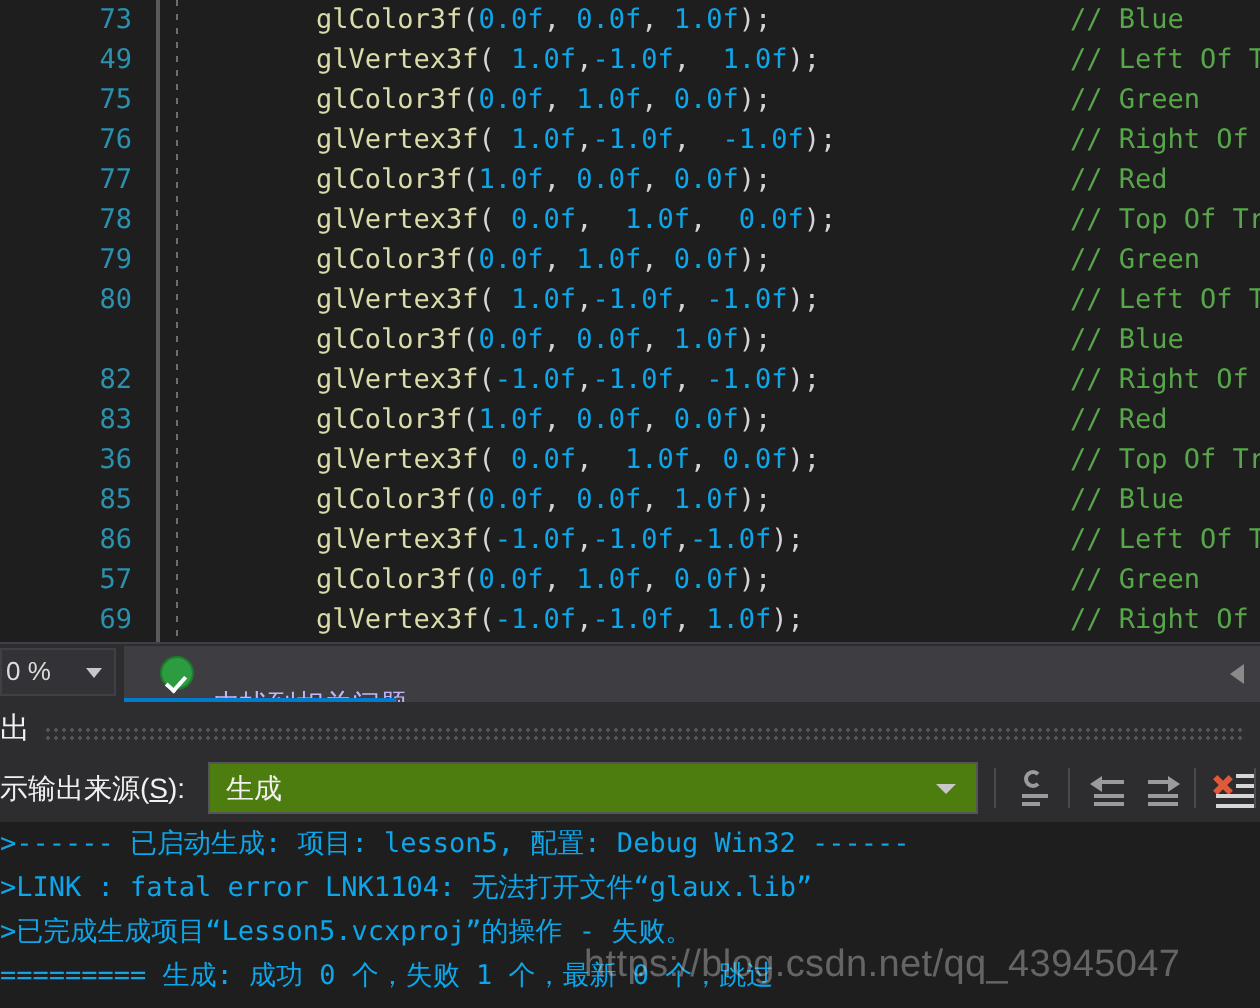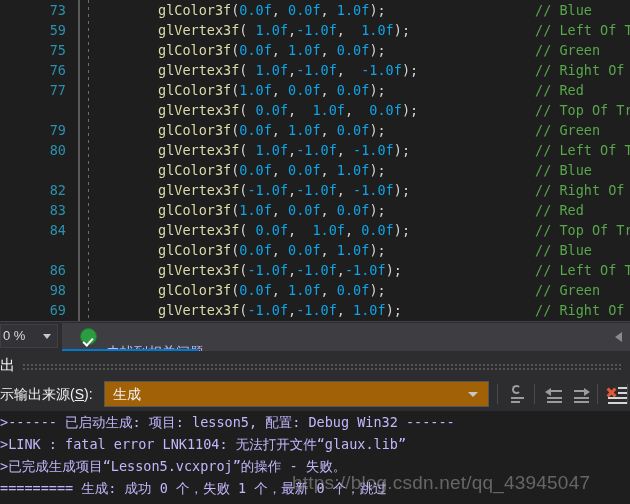--- a/index.html
+++ b/index.html
@@ -103,21 +103,21 @@
   }
   .out-toolbar {
     position:absolute; left:0; top:28px; width:630px; height:32px;padding-left:40px;
   }
   .src-label {
     position:absolute; left:0; top:5px; color:#f1f1f1; font-size:14px; line-height:20px;
   }
   .src-label u { text-decoration:underline; }
   .src-combo {
     position:absolute; left:104px; top:2px; width:385px; height:26px;
-    background:#a16207; border:1px solid #555558;
+    background:#4d7c0f; border:1px solid #555558;
   }
   .src-combo .val {
     position:absolute; left:8px; top:3px; color:#f1f1f1; font-size:14px; line-height:18px;
   }
   .src-combo .caret {
     position:absolute; right:10px; top:10px;
     width:0;height:0;border-left:5px solid transparent;border-right:5px solid transparent;
     border-top:5px solid #c8c8c8;
   }
   .tb-sep {
@@ -136,21 +136,21 @@
     position:absolute;left:4px;top:0;width:3px;height:11px;background:#e05a3a;
   }
   .xmark span:first-child{ transform:rotate(45deg); }
   .xmark span:last-child{ transform:rotate(-45deg); }
 
   .out-console {
     position:absolute; left:0; top:60px; width:630px; height:93px;
     background:#1e1e1e; overflow:hidden;
   }
   .oline {
-    height:22px; line-height:22px; white-space:pre; color:#c4b5fd;
+    height:22px; line-height:22px; white-space:pre; color:#0ea5e9;
     font-family:"DejaVu Sans Mono","Liberation Mono",monospace;
     font-size:13.5px;
   }
   .watermark {
     position:absolute; left:292px; top:472px;
     color:rgba(200,200,200,.42); font-size:19px;
     font-family:"Liberation Sans", sans-serif; white-space:nowrap;
     letter-spacing:.2px;
   }
 </style>
@@ -158,34 +158,34 @@
 <body>
 
 <div id="app">
 
   <div class="editor">
     <div class="gutter-sel"></div>
     <div class="vline"></div>
     <div class="indent-guide"></div>
     <div class="code-lines" id="code-lines">
         <div class="cline"><span class="lno">73</span><span class="ctext"><span class="fn">glColor3f</span>(<span class="num">0.0f</span>, <span class="num">0.0f</span>, <span class="num">1.0f</span>);</span><span class="cmt">// Blue</span></div>
-        <div class="cline"><span class="lno">59</span><span class="ctext"><span class="fn">glVertex3f</span>( <span class="num">1.0f</span>,<span class="num">-1.0f</span>,  <span class="num">1.0f</span>);</span><span class="cmt">// Left Of T</span></div>
+        <div class="cline"><span class="lno">49</span><span class="ctext"><span class="fn">glVertex3f</span>( <span class="num">1.0f</span>,<span class="num">-1.0f</span>,  <span class="num">1.0f</span>);</span><span class="cmt">// Left Of T</span></div>
         <div class="cline"><span class="lno">75</span><span class="ctext"><span class="fn">glColor3f</span>(<span class="num">0.0f</span>, <span class="num">1.0f</span>, <span class="num">0.0f</span>);</span><span class="cmt">// Green</span></div>
         <div class="cline"><span class="lno">76</span><span class="ctext"><span class="fn">glVertex3f</span>( <span class="num">1.0f</span>,<span class="num">-1.0f</span>,  <span class="num">-1.0f</span>);</span><span class="cmt">// Right Of</span></div>
         <div class="cline"><span class="lno">77</span><span class="ctext"><span class="fn">glColor3f</span>(<span class="num">1.0f</span>, <span class="num">0.0f</span>, <span class="num">0.0f</span>);</span><span class="cmt">// Red</span></div>
-        <div class="cline"><span class="ctext"><span class="fn">glVertex3f</span>( <span class="num">0.0f</span>,  <span class="num">1.0f</span>,  <span class="num">0.0f</span>);</span><span class="cmt">// Top Of Tr</span></div>
+        <div class="cline"><span class="lno">78</span><span class="ctext"><span class="fn">glVertex3f</span>( <span class="num">0.0f</span>,  <span class="num">1.0f</span>,  <span class="num">0.0f</span>);</span><span class="cmt">// Top Of Tr</span></div>
         <div class="cline"><span class="lno">79</span><span class="ctext"><span class="fn">glColor3f</span>(<span class="num">0.0f</span>, <span class="num">1.0f</span>, <span class="num">0.0f</span>);</span><span class="cmt">// Green</span></div>
         <div class="cline"><span class="lno">80</span><span class="ctext"><span class="fn">glVertex3f</span>( <span class="num">1.0f</span>,<span class="num">-1.0f</span>, <span class="num">-1.0f</span>);</span><span class="cmt">// Left Of T</span></div>
         <div class="cline"><span class="ctext"><span class="fn">glColor3f</span>(<span class="num">0.0f</span>, <span class="num">0.0f</span>, <span class="num">1.0f</span>);</span><span class="cmt">// Blue</span></div>
         <div class="cline"><span class="lno">82</span><span class="ctext"><span class="fn">glVertex3f</span>(<span class="num">-1.0f</span>,<span class="num">-1.0f</span>, <span class="num">-1.0f</span>);</span><span class="cmt">// Right Of</span></div>
         <div class="cline"><span class="lno">83</span><span class="ctext"><span class="fn">glColor3f</span>(<span class="num">1.0f</span>, <span class="num">0.0f</span>, <span class="num">0.0f</span>);</span><span class="cmt">// Red</span></div>
-        <div class="cline"><span class="lno">84</span><span class="ctext"><span class="fn">glVertex3f</span>( <span class="num">0.0f</span>,  <span class="num">1.0f</span>, <span class="num">0.0f</span>);</span><span class="cmt">// Top Of Tr</span></div>
-        <div class="cline"><span class="ctext"><span class="fn">glColor3f</span>(<span class="num">0.0f</span>, <span class="num">0.0f</span>, <span class="num">1.0f</span>);</span><span class="cmt">// Blue</span></div>
+        <div class="cline"><span class="lno">36</span><span class="ctext"><span class="fn">glVertex3f</span>( <span class="num">0.0f</span>,  <span class="num">1.0f</span>, <span class="num">0.0f</span>);</span><span class="cmt">// Top Of Tr</span></div>
+        <div class="cline"><span class="lno">85</span><span class="ctext"><span class="fn">glColor3f</span>(<span class="num">0.0f</span>, <span class="num">0.0f</span>, <span class="num">1.0f</span>);</span><span class="cmt">// Blue</span></div>
         <div class="cline"><span class="lno">86</span><span class="ctext"><span class="fn">glVertex3f</span>(<span class="num">-1.0f</span>,<span class="num">-1.0f</span>,<span class="num">-1.0f</span>);</span><span class="cmt">// Left Of T</span></div>
-        <div class="cline"><span class="lno">98</span><span class="ctext"><span class="fn">glColor3f</span>(<span class="num">0.0f</span>, <span class="num">1.0f</span>, <span class="num">0.0f</span>);</span><span class="cmt">// Green</span></div>
+        <div class="cline"><span class="lno">57</span><span class="ctext"><span class="fn">glColor3f</span>(<span class="num">0.0f</span>, <span class="num">1.0f</span>, <span class="num">0.0f</span>);</span><span class="cmt">// Green</span></div>
         <div class="cline"><span class="lno">69</span><span class="ctext"><span class="fn">glVertex3f</span>(<span class="num">-1.0f</span>,<span class="num">-1.0f</span>, <span class="num">1.0f</span>);</span><span class="cmt">// Right Of</span></div>
       </div>
   </div>
 
   <div class="statusbar">
     <div class="zoom-combo">
       <span>0 %</span>
       <span class="caret"></span>
     </div>
     <div class="errlist">

